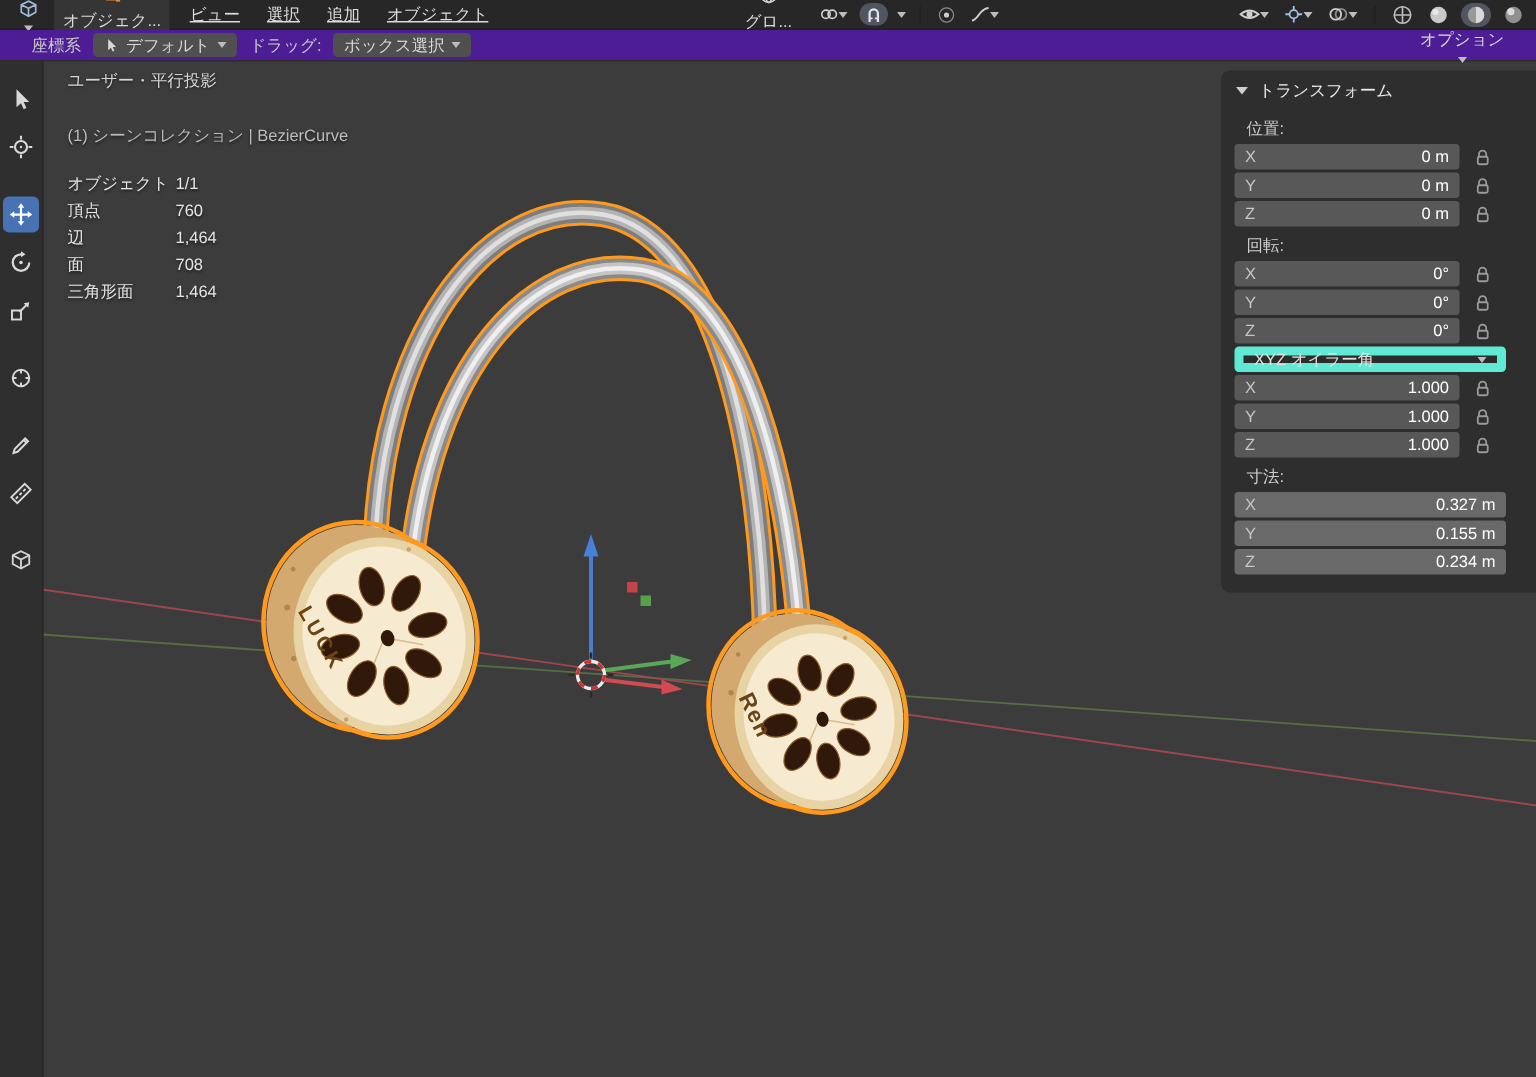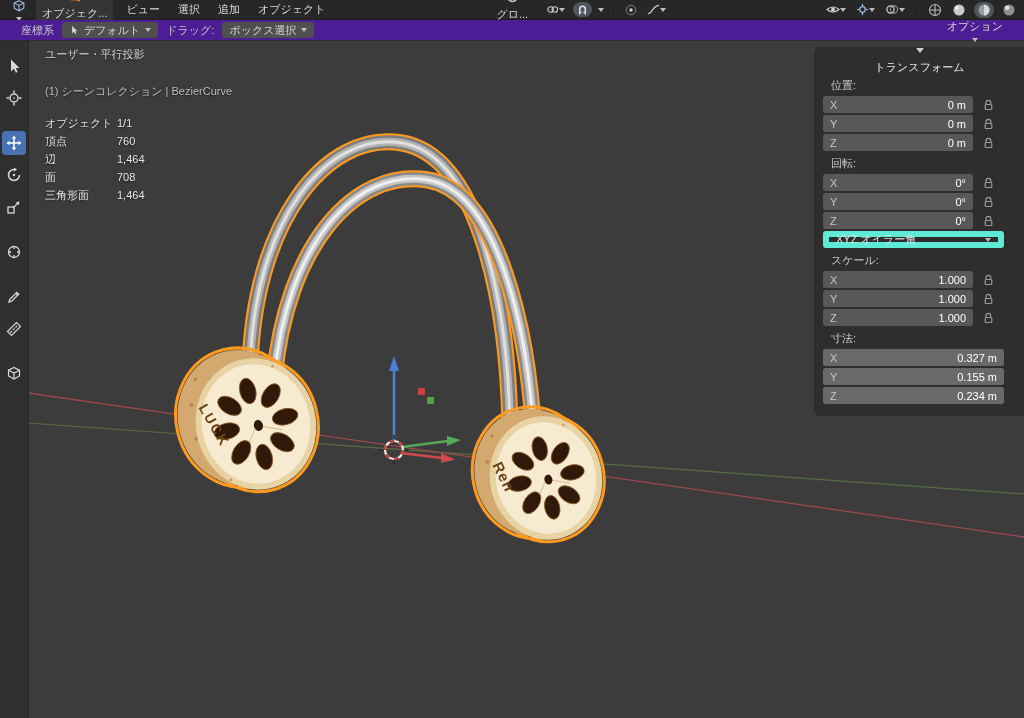--- a/index.html
+++ b/index.html
@@ -10,21 +10,21 @@
     color:#d8d8d8;font-size:11px;
   }
   
   .topbar{
     position:absolute;top:0;left:0;right:0;height:19px;background:#272727;
     display:flex;align-items:center;padding:0 6px;z-index:40;border-bottom:1px solid #1f1f1f;
   }
   .tb-left,.tb-center,.tb-right{display:flex;align-items:center;}
   .tb-center{margin:0 auto;gap:6px;}
   .tb-right{gap:6px;}
-  .menu-item{padding:1px 9px;color:#dcdcdc;cursor:default;}
+  .menu-item{padding:1px 9px;color:#dcdcdc;cursor:default;text-decoration:underline;}
   .dd{display:flex;align-items:center;gap:4px;padding:1px 6px;border-radius:3px;background:#353535;margin-right:4px;flex-direction:column;}
   .dd.plain{background:transparent;}
   .chev{width:0;height:0;border-left:3px solid transparent;border-right:3px solid transparent;border-top:4px solid #bdbdbd;display:inline-block;}
   .icon-btn{display:flex;align-items:center;justify-content:center;padding:0 2px;}
   .sep{width:1px;height:12px;background:#1f1f1f;margin:0 3px;}
   .pill{display:flex;align-items:center;background:#50555e;border-radius:8px;padding:1px 3px;}
   
   .toolsettings{
     position:absolute;top:20px;left:0;right:0;height:20px;background:#4c1d95;
     display:flex;align-items:center;padding:0 21px;gap:8px;z-index:40;border-bottom:1px solid #2c2c2c;
@@ -48,21 +48,21 @@
   }
   .overlay-info .crumb{color:#bcbcbc;margin-top:24px;}
   .stats{margin-top:19px;display:grid;grid-template-columns:68px auto;row-gap:5px;column-gap:4px;color:#e6e6e6;}
   .navwrap{position:absolute;right:0;top:40px;width:130px;height:220px;z-index:10;}
   
   .sidebar{
     position:absolute;right:0;top:48px;width:209px;z-index:35;
     background:rgba(45,45,45,.97);border-radius:5px 0 0 5px;padding-bottom:9px;
     box-shadow:0 0 0 1px rgba(0,0,0,.25);
   }
-  .sb-header{height:25px;display:flex;align-items:center;gap:7px;padding:0 9px;color:#ececec;flex-direction:column;}
+  .sb-header{height:25px;display:flex;align-items:center;gap:7px;padding:0 9px;color:#ececec;}
   .disc{width:0;height:0;border-left:4px solid transparent;border-right:4px solid transparent;border-top:5px solid #cfcfcf;}
   .sb-label{margin:5px 0 3px 16px;color:#cdcdcd;}
   .prow{display:flex;align-items:center;margin:0 0 2px 8px;height:17px;}
   .pfield{
     width:150px;height:17px;background:#585858;border-radius:2.5px;
     display:flex;align-items:center;padding:0 7px;box-sizing:border-box;
   }
   .pfield .axis{color:#c6c6c6;margin-right:auto;}
   .pfield .val{color:#ffffff;}
   .pfield.wide{width:181px;background:#696969;}
@@ -500,21 +500,20 @@
           <rect x="2.2" y="5.5" width="6.6" height="5" rx="1" fill="none" stroke="#9a9a9a" stroke-width="1.2"></rect>
         </svg>
       </span>
   </div>
 
   <div class="sb-dropdown">
     <span>XYZ オイラー角</span>
     <span class="chev"></span>
   </div>
 
-  <div class="sb-label">スケール:</div>
   <div class="prow">
     <div class="pfield">
       <span class="axis">X</span>
       <span class="val">1.000</span>
     </div>
     <span class="lockbox">
         <svg width="11" height="12" viewBox="0 0 11 12">
           <path d="M3,5.5 V3.8 a2.4,2.4 0 0 1 4.8,0 V5.5" fill="none" stroke="#9a9a9a" stroke-width="1.2"></path>
           <rect x="2.2" y="5.5" width="6.6" height="5" rx="1" fill="none" stroke="#9a9a9a" stroke-width="1.2"></rect>
         </svg>

